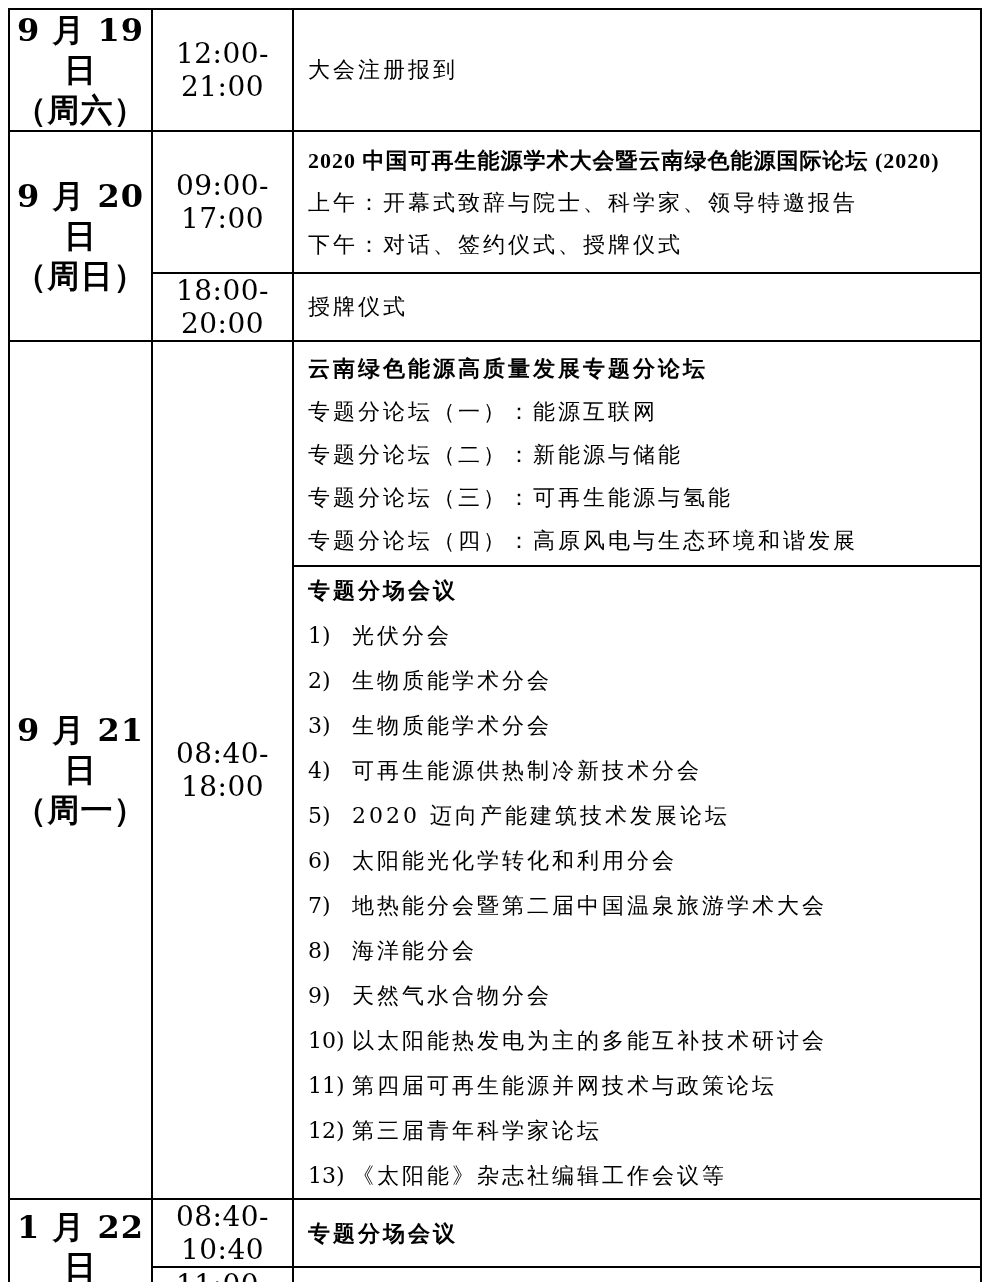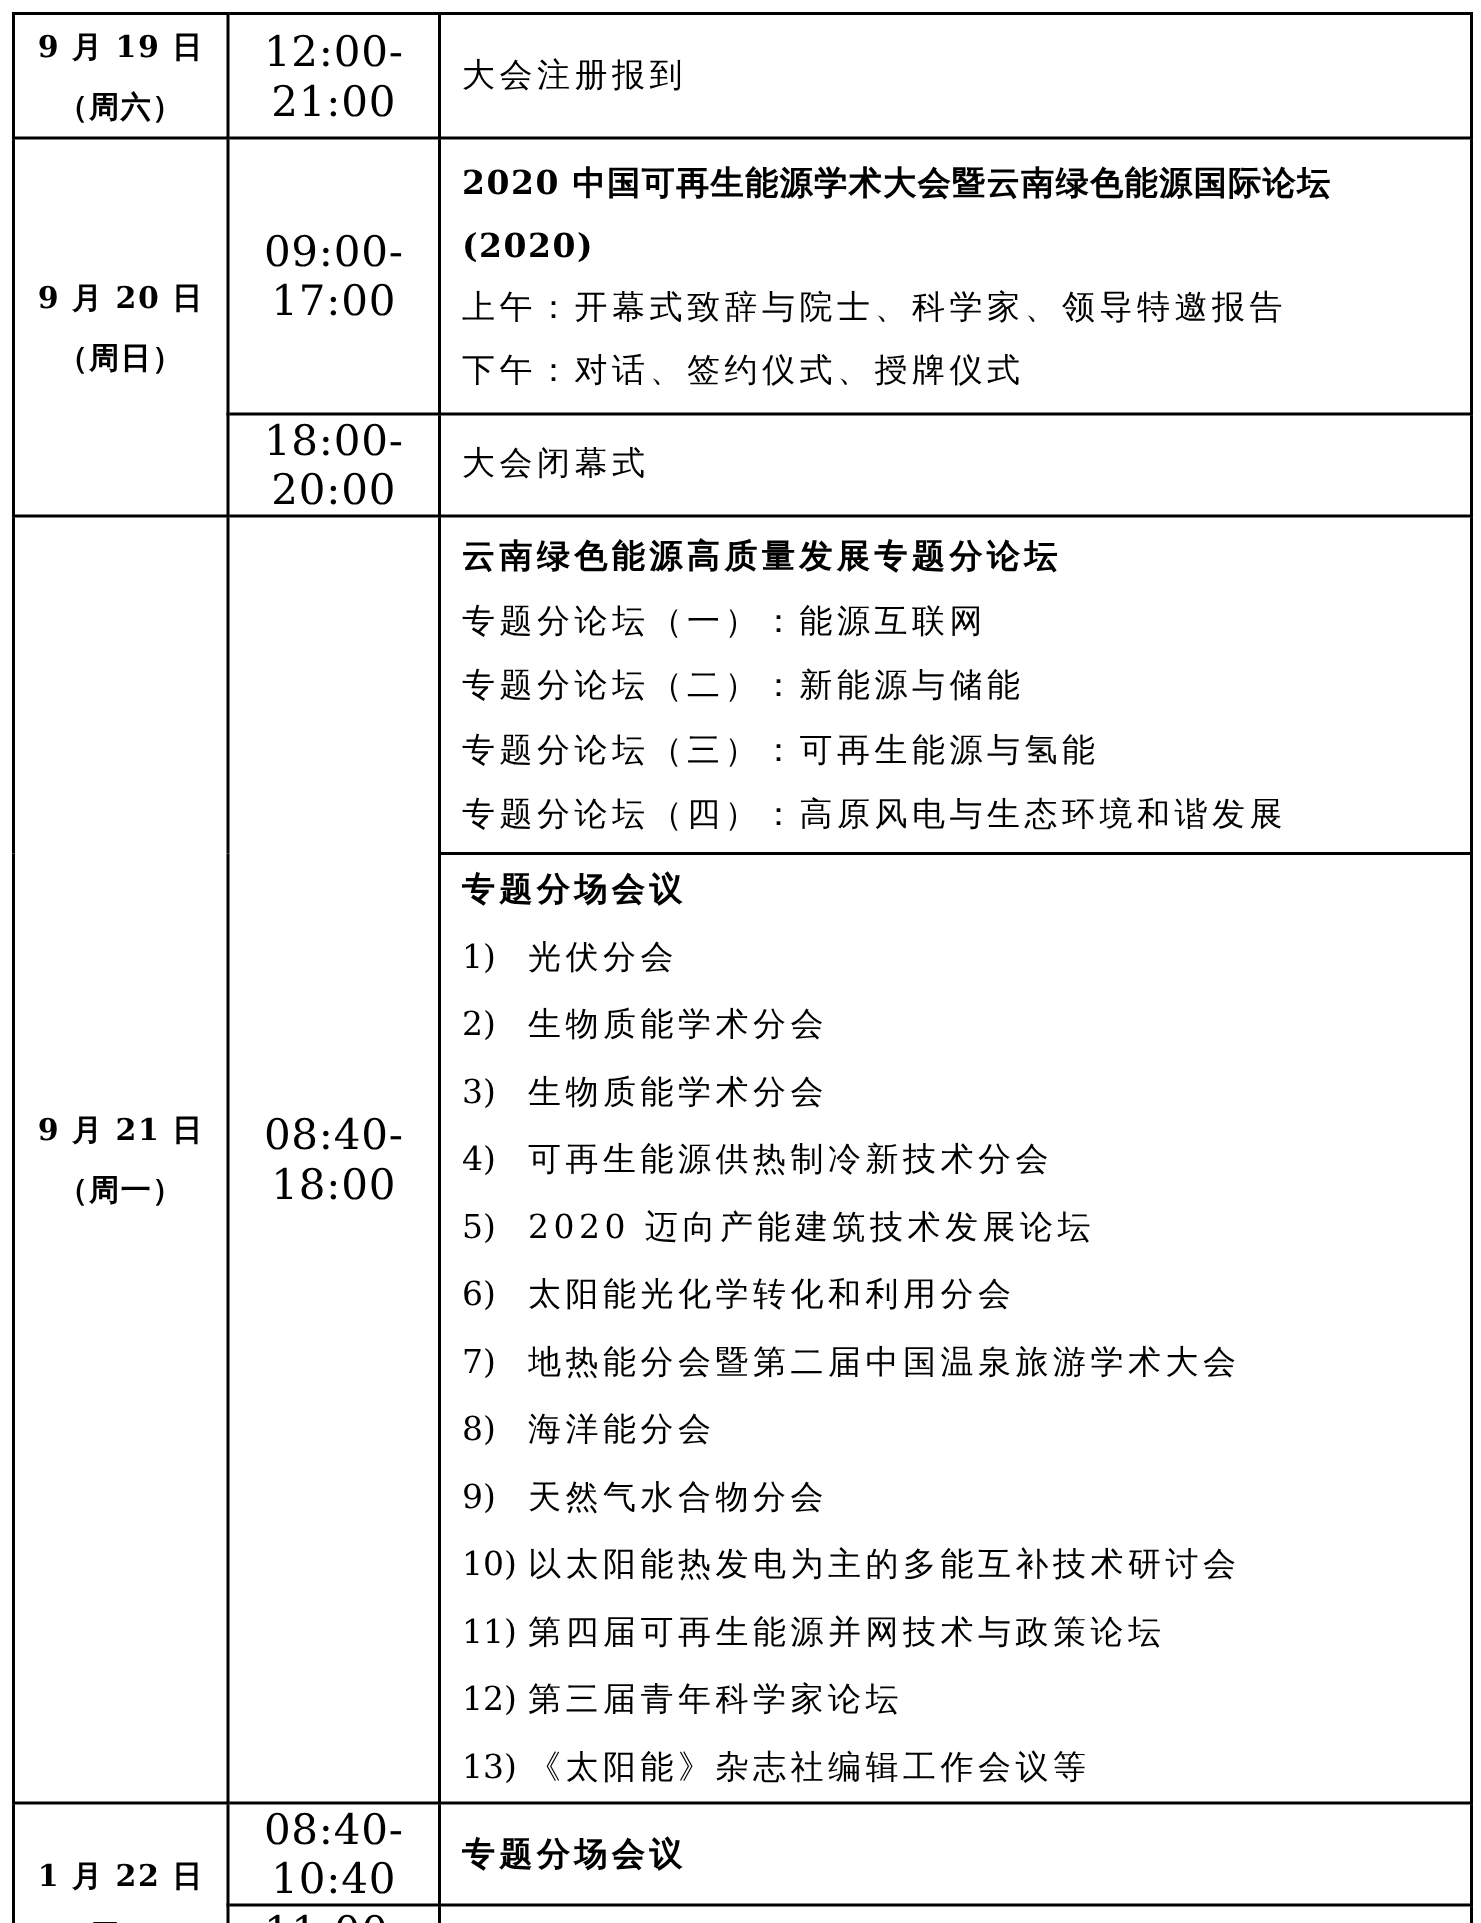--- a/index.html
+++ b/index.html
@@ -17,21 +17,21 @@
   }
   td {
     border: 2px solid #000000;
     vertical-align: middle;
     overflow: hidden;
   }
   
   td.date-cell {
     text-align: center;
     font-weight: bold;
-    font-size: 20px;
+    font-size: 32px;
   }
   .date-line { line-height: 40px; letter-spacing: 1px; }
   
   td.time-cell {
     text-align: center;
     font-size: 28px;
     letter-spacing: 0.5px;
   }
   
   td.event-cell {
@@ -42,20 +42,21 @@
     text-align: left;
   }
   .ev-line { line-height: 42px; }
   .ev-line-45 { line-height: 45px; }
   .ev-line-43 { line-height: 43px; }
   .bold { font-weight: bold; }
   .title-line {
     font-weight: bold;
     letter-spacing: 1px;
     line-height: 42px;
+    font-family: Liberation Serif, serif;
   }
   .pad-v-sm { padding-top: 8px; padding-bottom: 6px; }
   .pad-v-xs { padding-top: 4px; padding-bottom: 2px; margin-top: 32px; }
   .list-item { display: flex; line-height: 45px; }
   .item-num {
     flex: none;
     width: 44px;
     letter-spacing: 0;
   }
   .item-text { flex: auto; }
@@ -91,21 +92,21 @@
       <td class="event-cell pad-v-sm">
         <div class="title-line">2020 中国可再生能源学术大会暨云南绿色能源国际论坛 (2020)</div>
         <div class="ev-line">上午：开幕式致辞与院士、科学家、领导特邀报告</div>
         <div class="ev-line">下午：对话、签约仪式、授牌仪式</div>
       </td>
     </tr>
 
     <tr>
       <td class="time-cell" style="height:65px">18:00-20:00</td>
       <td class="event-cell">
-        <div class="ev-line">大会闭幕式</div>
+        <div class="ev-line">授牌仪式</div>
       </td>
     </tr>
 
     <tr>
       <td class="date-cell" rowspan="2">
         <div class="date-line">9 月 21 日</div>
         <div class="date-line">（周一）</div>
       </td>
       <td class="time-cell" rowspan="2">08:40-18:00</td>
       <td class="event-cell pad-v-xs" style="height:225px">

